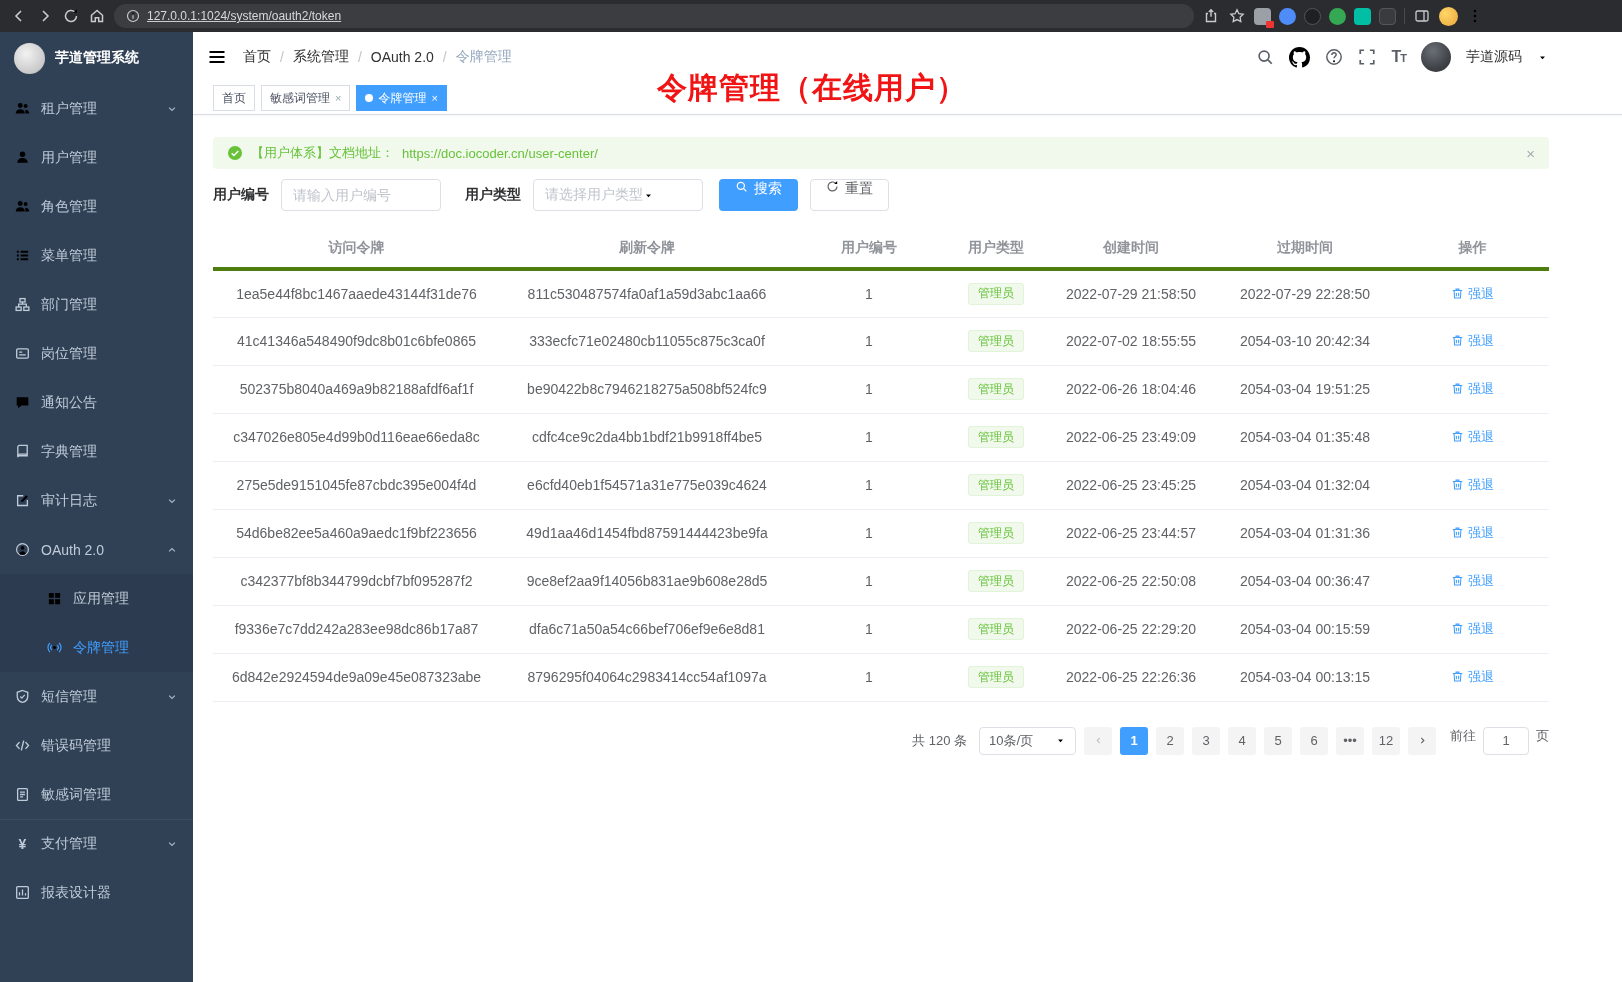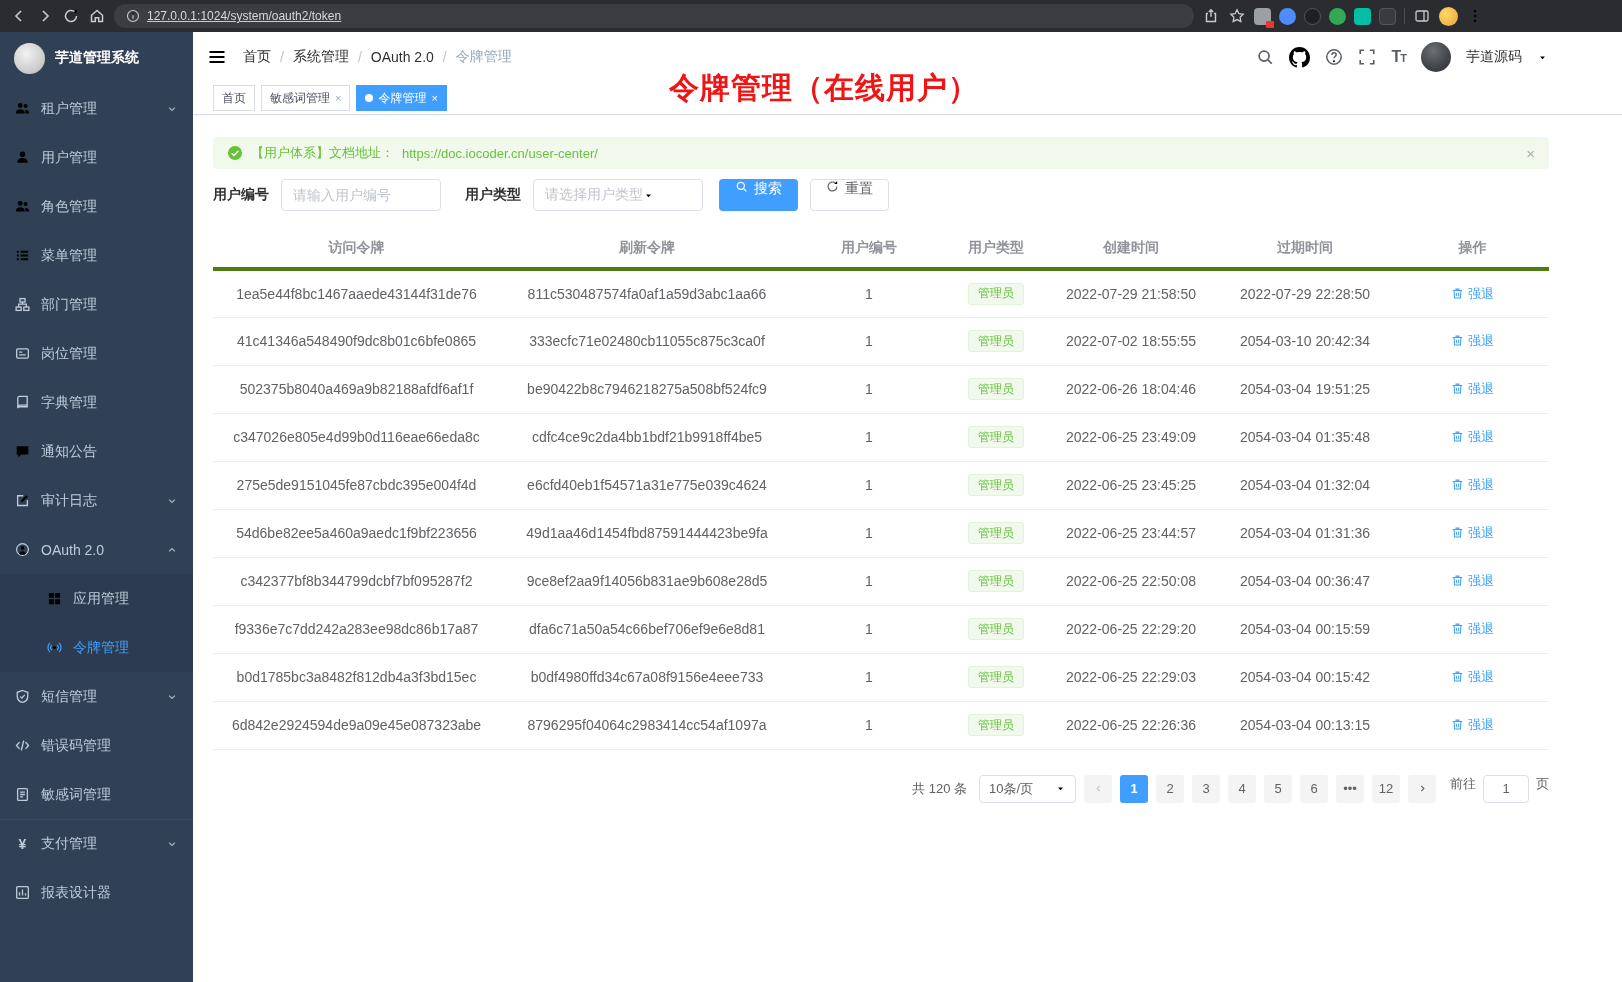--- a/index.html
+++ b/index.html
@@ -58,21 +58,21 @@
   .tags { height:33px; border-bottom:1px solid #d8dce5; box-shadow:0 1px 3px rgba(0,0,0,.04);
     display:flex; align-items:center; gap:6px; padding:0 20px; background:#fff; }
   .tag-chip { height:26px; display:inline-flex; align-items:center; gap:5px; padding:0 8px;
     border:1px solid #d8dce5; background:#fff; color:#495060; font-size:12px; cursor:pointer; }
   .tag-chip .x { font-size:11px; color:#9aa; cursor:pointer; }
   .tag-chip.active { background:#409eff; border-color:#409eff; color:#fff; }
   .tag-chip.active .x { color:#fff; }
   .tag-dot { width:8px; height:8px; border-radius:50%; background:#fff; }
 
   
-  .annotation { position:absolute; top:36px; left:476px; z-index:60; color:#f01414;
+  .annotation { position:absolute; top:36px; left:464px; z-index:60; color:#f01414;
     font-size:30px; font-weight:700; letter-spacing:1px; white-space:nowrap; }
 
   
   .page { padding:22px 0 0 20px; }
   .page-inner { width:1336px; }
 
   .alert { height:32px; background:#f0f9eb; border-radius:4px; display:flex; align-items:center;
     gap:8px; padding:0 14px; font-size:13px; color:#67c23a; }
   .alert .link { color:#67c23a; text-decoration:none; cursor:pointer; }
   .alert .close { margin-left:auto; color:#a8abb2; font-size:15px; cursor:pointer; }
@@ -388,29 +388,29 @@
           <span>部门管理</span>
         </div>
       <div class="mi">
           <svg class="ic">
             <use href="#i-card"></use>
           </svg>
           <span>岗位管理</span>
         </div>
       <div class="mi">
           <svg class="ic">
+            <use href="#i-chat"></use>
+          </svg>
+          <span>通知公告</span>
+        </div>
+      <div class="mi">
+          <svg class="ic">
             <use href="#i-book"></use>
           </svg>
           <span>字典管理</span>
-        </div>
-      <div class="mi">
-          <svg class="ic">
-            <use href="#i-chat"></use>
-          </svg>
-          <span>通知公告</span>
         </div>
       <div class="mi">
           <svg class="ic">
             <use href="#i-edit"></use>
           </svg>
           <span>审计日志</span>
           <svg class="chev">
             <use href="#i-chev"></use>
           </svg>
         </div>
@@ -684,34 +684,20 @@
                     <span>强退</span>
                   </a></td>
               </tr>
             <tr>
                 <td>f9336e7c7dd242a283ee98dc86b17a87</td>
                 <td>dfa6c71a50a54c66bef706ef9e6e8d81</td>
                 <td>1</td>
                 <td><span class="tag-success">管理员</span></td>
                 <td>2022-06-25 22:29:20</td>
                 <td>2054-03-04 00:15:59</td>
-                <td><a class="act">
-                    <svg class="tic">
-                      <use href="#i-trash"></use>
-                    </svg>
-                    <span>强退</span>
-                  </a></td>
-              </tr>
-            <tr>
-                <td>b0d1785bc3a8482f812db4a3f3bd15ec</td>
-                <td>b0df4980ffd34c67a08f9156e4eee733</td>
-                <td>1</td>
-                <td><span class="tag-success">管理员</span></td>
-                <td>2022-06-25 22:29:03</td>
-                <td>2054-03-04 00:15:42</td>
                 <td><a class="act">
                     <svg class="tic">
                       <use href="#i-trash"></use>
                     </svg>
                     <span>强退</span>
                   </a></td>
               </tr>
             <tr>
                 <td>6d842e2924594de9a09e45e087323abe</td>
                 <td>8796295f04064c2983414cc54af1097a</td>

